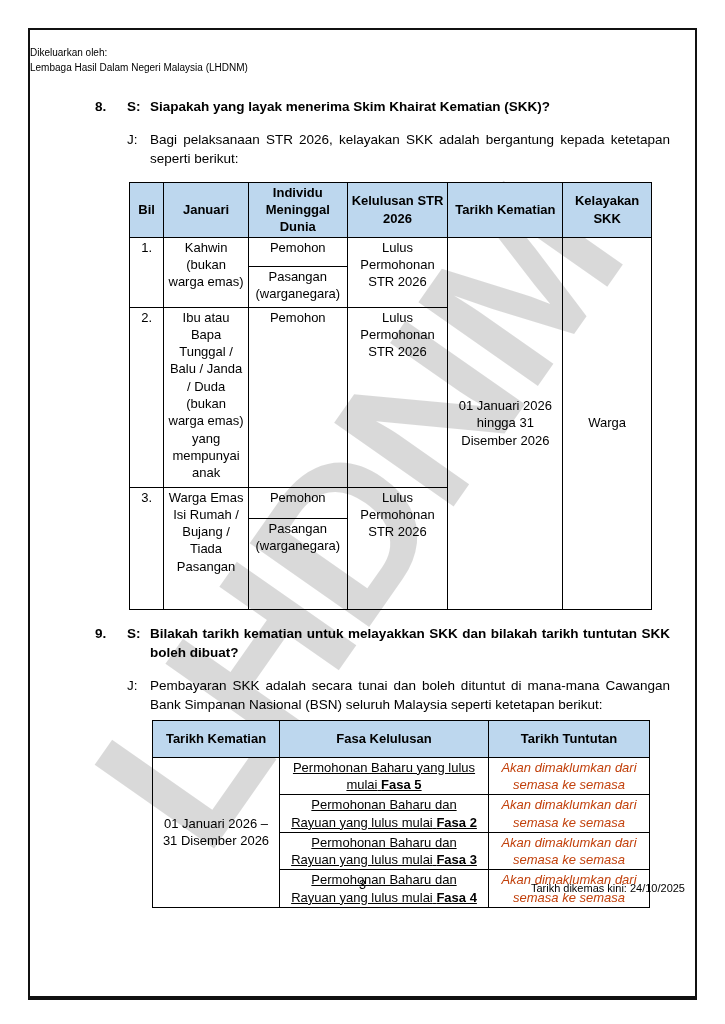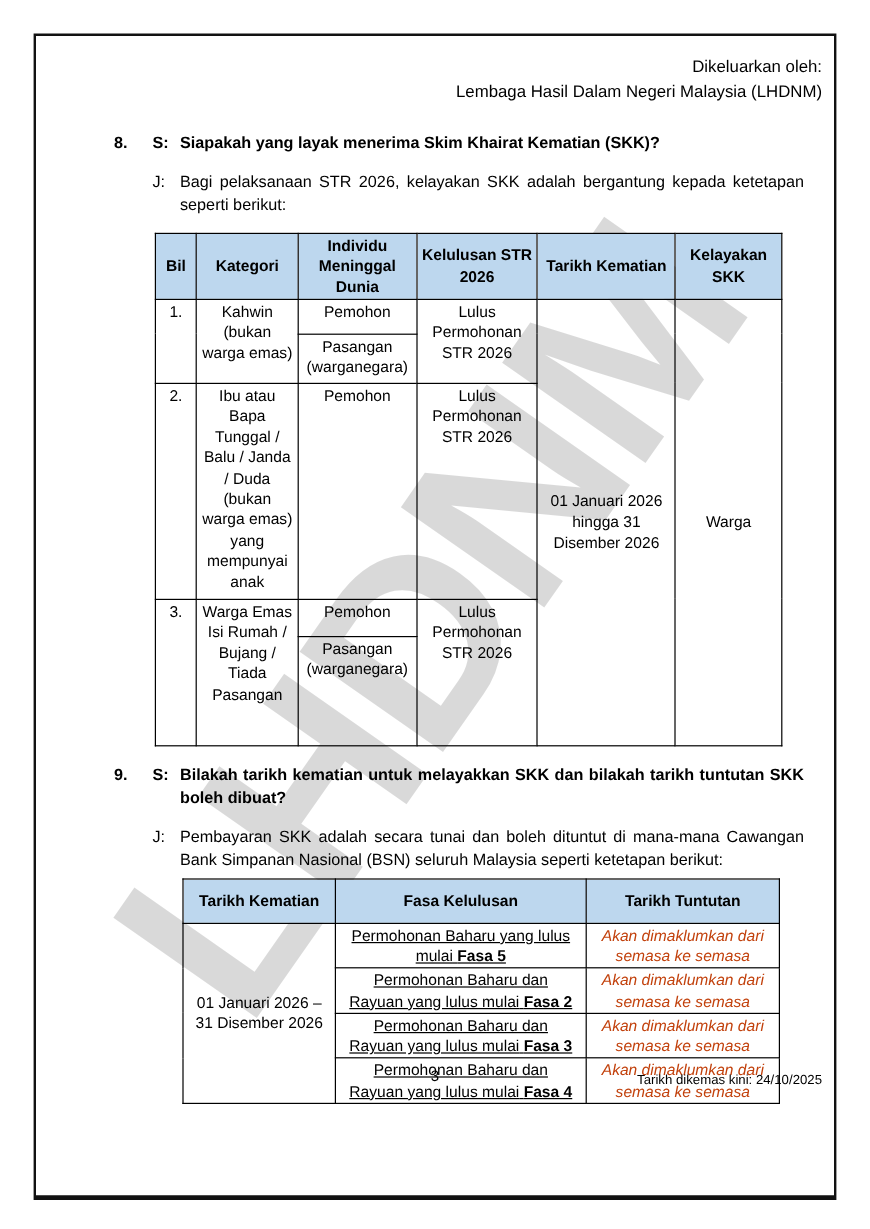--- a/index.html
+++ b/index.html
@@ -14,21 +14,21 @@
     overflow:hidden;background:transparent;
   }
   .watermark{
     position:absolute;left:327px;top:487px;z-index:0;
     transform:translate(-50%,-50%) rotate(-55deg);
     font-size:212px;font-weight:700;letter-spacing:-6px;
     color:rgba(0,0,0,0.15);white-space:nowrap;pointer-events:none;
   }
   .content{position:relative;z-index:1;}
   .issuer{
-    text-align:right;padding:15px 10px 0 0;font-size:14px;line-height:1.5;
+    text-align:left;padding:15px 10px 0 0;font-size:10px;line-height:1.5;
   }
   .qblock{margin:22px 25px 0 65px;font-size:13.5px;}
   .qrow,.arow{display:grid;grid-template-columns:32px 23px 1fr;line-height:1.45;}
   .arow{margin-top:13px;}
   .qtext{font-weight:700;text-align:justify;}
   .atext{text-align:justify;}
   .numcell,.labcell{font-weight:700;}
   .arow .labcell{font-weight:400;}
 
   table{border-collapse:collapse;table-layout:fixed;background:transparent;}
@@ -84,21 +84,21 @@
         <col style="width:34px">
           <col style="width:84px">
           <col style="width:98px">
         <col style="width:100px">
           <col style="width:114px">
           <col style="width:88px">
       </colgroup>
       <tbody>
           <tr>
         <th>Bil</th>
-        <th>Kategori</th>
+        <th>Januari</th>
         <th>Individu Meninggal Dunia</th>
         <th>Kelulusan STR 2026</th>
         <th>Tarikh Kematian</th>
         <th>Kelayakan SKK</th>
       </tr>
       <tr class="r1a">
         <td rowspan="2">1.</td>
         <td rowspan="2">Kahwin (bukan warga emas)</td>
         <td>Pemohon</td>
         <td rowspan="2">Lulus Permohonan STR 2026</td>

